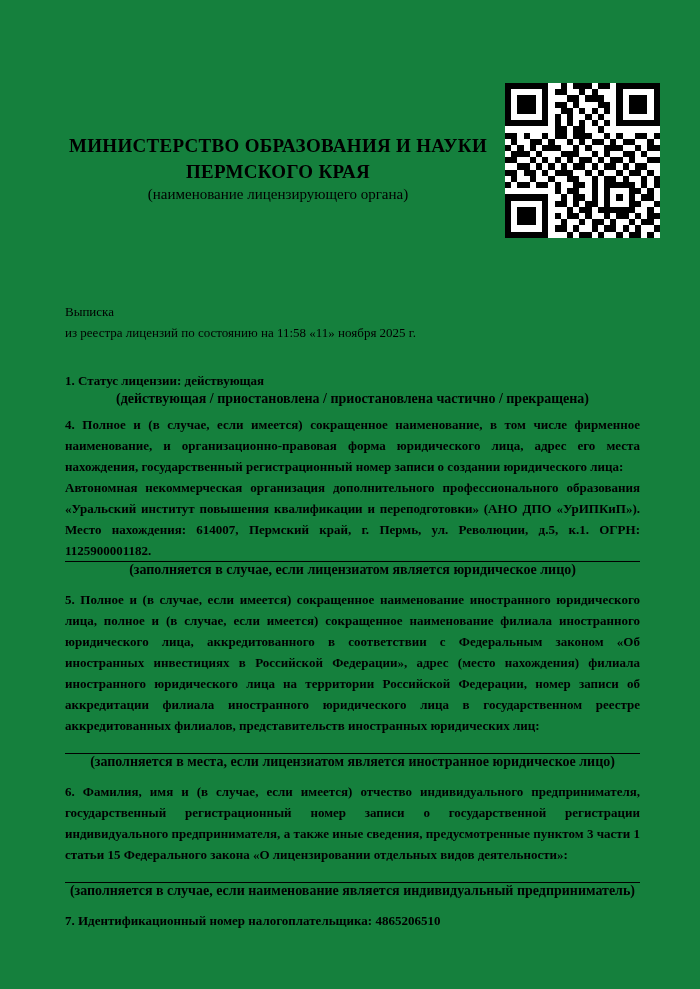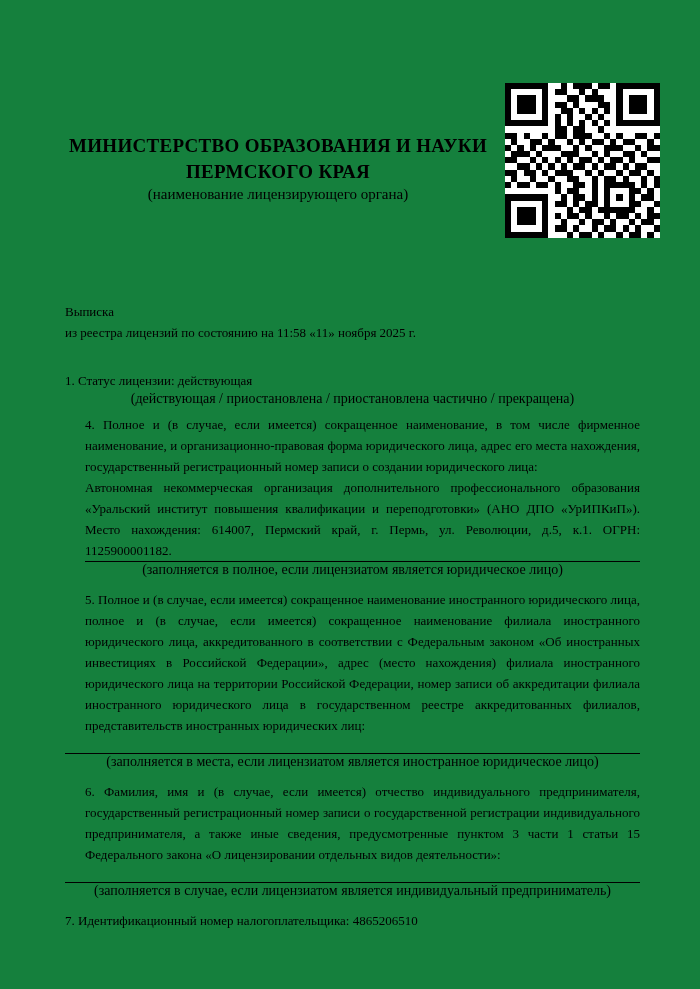--- a/index.html
+++ b/index.html
@@ -56,25 +56,25 @@
   }
   .qr .m { background: #000000; }
 
   
   .doc-title {
     margin-top: 63px;
     text-align: left;
   }
 
   
-  .item { margin-top: 13px; }
+  .item { margin-top: 13px; font-weight: bold; }
   .item-first { margin-top: 27px; }
   .item-tight { margin-top: 9px; }
   .body-text { font-size: 13px; line-height: 21px; }
-  .justify { text-align: justify; margin-left: 20px; }
+  .justify { text-align: justify; }
   .underlined { border-bottom: 1.5px solid #000000; }
   .blank-value { height: 17px; }
   .caption {
     font-size: 14px;
     line-height: 13px;
     text-align: center;
     margin-top: 1px;
   }
 </style>
 </head>
@@ -725,32 +725,32 @@
   <div class="item item-first">
     <div class="body-text">1. Статус лицензии: действующая</div>
     <div class="caption">(действующая / приостановлена / приостановлена частично / прекращена)</div>
   </div>
 
 
 
   <div class="item item-tight">
     <div class="body-text justify">4. Полное и (в случае, если имеется) сокращенное наименование, в том числе фирменное наименование, и организационно-правовая форма юридического лица, адрес его места нахождения, государственный регистрационный номер записи о создании юридического лица:</div>
     <div class="body-text justify underlined">Автономная некоммерческая организация дополнительного профессионального образования «Уральский институт повышения квалификации и переподготовки» (АНО ДПО «УрИПКиП»). Место нахождения: 614007, Пермский край, г. Пермь, ул. Революции, д.5, к.1. ОГРН: 1125900001182.</div>
-    <div class="caption">(заполняется в полное, если лицензиатом является юридическое лицо)</div>
+    <div class="caption">(заполняется в случае, если лицензиатом является юридическое лицо)</div>
   </div>
 
   <div class="item">
     <div class="body-text justify">5. Полное и (в случае, если имеется) сокращенное наименование иностранного юридического лица, полное и (в случае, если имеется) сокращенное наименование филиала иностранного юридического лица, аккредитованного в соответствии с Федеральным законом «Об иностранных инвестициях в Российской Федерации», адрес (место нахождения) филиала иностранного юридического лица на территории Российской Федерации, номер записи об аккредитации филиала иностранного юридического лица в государственном реестре аккредитованных филиалов, представительств иностранных юридических лиц:</div>
     <div class="blank-value underlined"></div>
     <div class="caption">(заполняется в места, если лицензиатом является иностранное юридическое лицо)</div>
   </div>
 
   <div class="item">
     <div class="body-text justify">6. Фамилия, имя и (в случае, если имеется) отчество индивидуального предпринимателя, государственный регистрационный номер записи о государственной регистрации индивидуального предпринимателя, а также иные сведения, предусмотренные пунктом 3 части 1 статьи 15 Федерального закона «О лицензировании отдельных видов деятельности»:</div>
     <div class="blank-value underlined"></div>
-    <div class="caption">(заполняется в случае, если лицензиатом является индивидуальный предприниматель)</div>
+    <div class="caption">(заполняется в случае, если наименование является индивидуальный предприниматель)</div>
   </div>
 
   <div class="item">
     <div class="body-text">7. Идентификационный номер налогоплательщика: 4865206510</div>
   </div>
 
 </div>
 
 </body></html>

